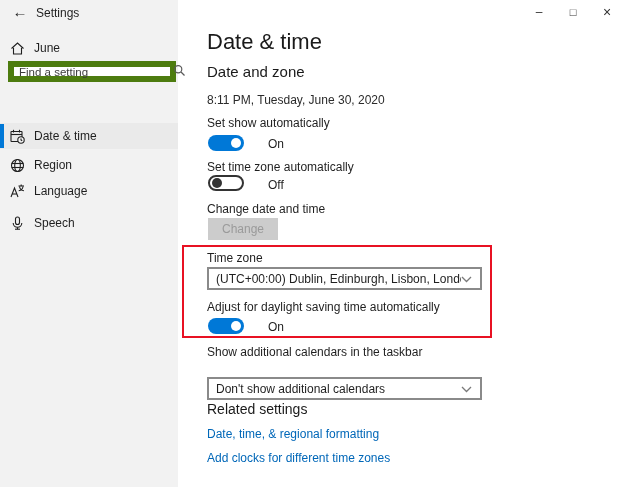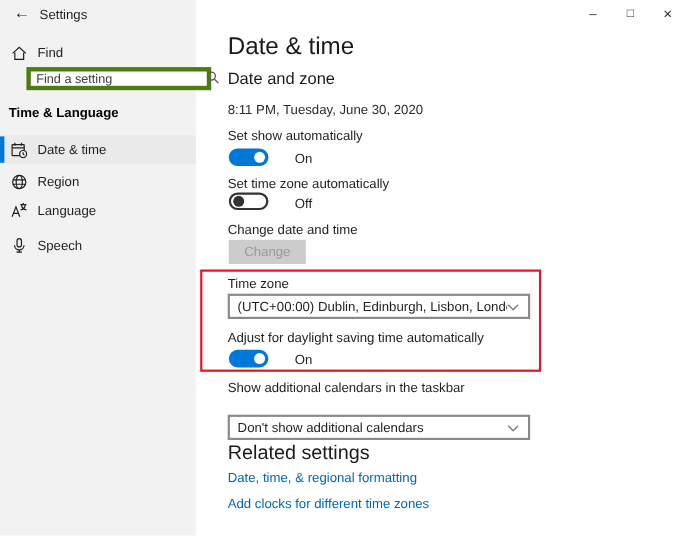--- a/index.html
+++ b/index.html
@@ -13,21 +13,21 @@
   
   .sidebar { position:absolute; left:0; top:0; width:178px; height:487px; background:#f2f2f2; }
   .back-btn { position:absolute; left:9px; top:2px; width:22px; height:20px; font-size:15px; color:#1f1f1f; text-align:center; line-height:20px; cursor:pointer; }
   .app-title { position:absolute; left:36px; top:6px; font-size:12px; color:#1f1f1f; }
   .nav-row { position:absolute; left:0; width:178px; height:26px; display:flex; align-items:center; cursor:pointer; }
   .nav-row .ico { width:15px; height:15px; margin-left:10px; display:flex; align-items:center; justify-content:center; }
   .nav-row .lbl { margin-left:9px; font-size:12px; color:#1f1f1f; }
   .nav-row.selected { background:#eaeaea; }
   .nav-row.selected::before { content:""; position:absolute; left:0; top:1px; width:4px; height:24px; background:#0078d7; }
   .home-row { top:35px; }
-  .searchbox { position:absolute; left:24px; top:61px; width:168px; height:21px; background:#ffffff; border:4px solid #4d7c0f; display:flex; align-items:center; }
+  .searchbox { position:absolute; left:8px; top:61px; width:168px; height:21px; background:#ffffff; border:6px solid #4d7c0f; display:flex; align-items:center; }
   .searchbox input { flex:1; border:none; outline:none; background:transparent; font-family:inherit; font-size:11.5px; color:#1f1f1f; padding-left:5px; }
   .searchbox input::placeholder { color:#3c3c3c; opacity:1; }
   .searchbox .mag { width:16px; margin-right:4px; }
   .side-section { position:absolute; left:8px; top:95px; font-weight:bold; font-size:12px; color:#000; }
   svg.licon { stroke:#1f1f1f; fill:none; stroke-width:1.1; }
 
   
   .win-controls { position:absolute; right:0; top:0; display:flex; }
   .win-btn { width:34px; height:24px; display:flex; align-items:center; justify-content:center; color:#333; font-size:12px; cursor:pointer; }
   .win-btn.max { font-size:11px; }
@@ -47,55 +47,54 @@
   .tstate { position:absolute; left:268px; font-size:12px; color:#1f1f1f; }
 
   .btn-disabled { position:absolute; left:208px; top:218px; width:70px; height:22px; background:#cccccc; color:#9a9a9a; font-size:12px; display:flex; align-items:center; justify-content:center; }
 
   .dropdown { position:absolute; left:207px; width:275px; height:23px; background:#fff; border:2px solid #8a8a8a; display:flex; align-items:center; cursor:pointer; }
   .dropdown .dval { flex:1; padding-left:7px; font-size:12px; color:#1f1f1f; white-space:nowrap; overflow:hidden; }
   .dropdown .chev { margin-right:8px; }
 
   .red-box { position:absolute; left:182px; top:245px; width:310px; height:93px; border:2px solid #e81123; pointer-events:none; }
 
-  .related-title { position:absolute; left:207px; top:401px; font-size:18px; font-weight:400; color:#1a1a1a; }
+  .related-title { position:absolute; left:207px; top:401px; font-size:14px; font-weight:400; color:#1a1a1a; }
   .slink { position:absolute; left:207px; font-size:12px; color:#0067b8; cursor:pointer; }
 </style>
 </head>
 <body>
 
 <div class="window">
 
   <div class="sidebar">
     <div class="back-btn">
       <span>←</span>
     </div>
     <div class="app-title">Settings</div>
 
     <div class="nav-row home-row">
       <span class="ico">
         <svg class="licon" width="15" height="15" viewBox="0 0 15 15">
           <path d="M1.5 7.5 L7.5 2 L13.5 7.5"></path>
           <path d="M3.5 6.8 V13 H11.5 V6.8"></path>
         </svg>
       </span>
-      <span class="lbl">Find</span>
+      <span class="lbl">June</span>
     </div>
 
     <div class="searchbox">
       <input type="text" placeholder="Find a setting" style="">
       <span class="mag">
         <svg width="13" height="13" viewBox="0 0 13 13" fill="none" stroke="#5a5a5a" stroke-width="1.2">
           <circle cx="5.2" cy="5.2" r="3.6"></circle>
           <line x1="8" y1="8" x2="11.5" y2="11.5"></line>
         </svg>
       </span>
     </div>
 
-    <div class="side-section">Time &amp; Language</div>
 
     <div class="nav-row selected" style="top:123px;">
       <span class="ico">
         <svg class="licon" width="15" height="15" viewBox="0 0 15 15">
           <rect x="1" y="2.5" width="11" height="10" rx="0.5"></rect>
           <line x1="3.5" y1="0.8" x2="3.5" y2="3.5"></line>
           <line x1="9.5" y1="0.8" x2="9.5" y2="3.5"></line>
           <line x1="1" y1="5.5" x2="12" y2="5.5"></line>
           <circle cx="11" cy="11" r="3.2" fill="#f2f2f2"></circle>
           <path d="M11 9.5 V11 L12.2 11.8"></path>

